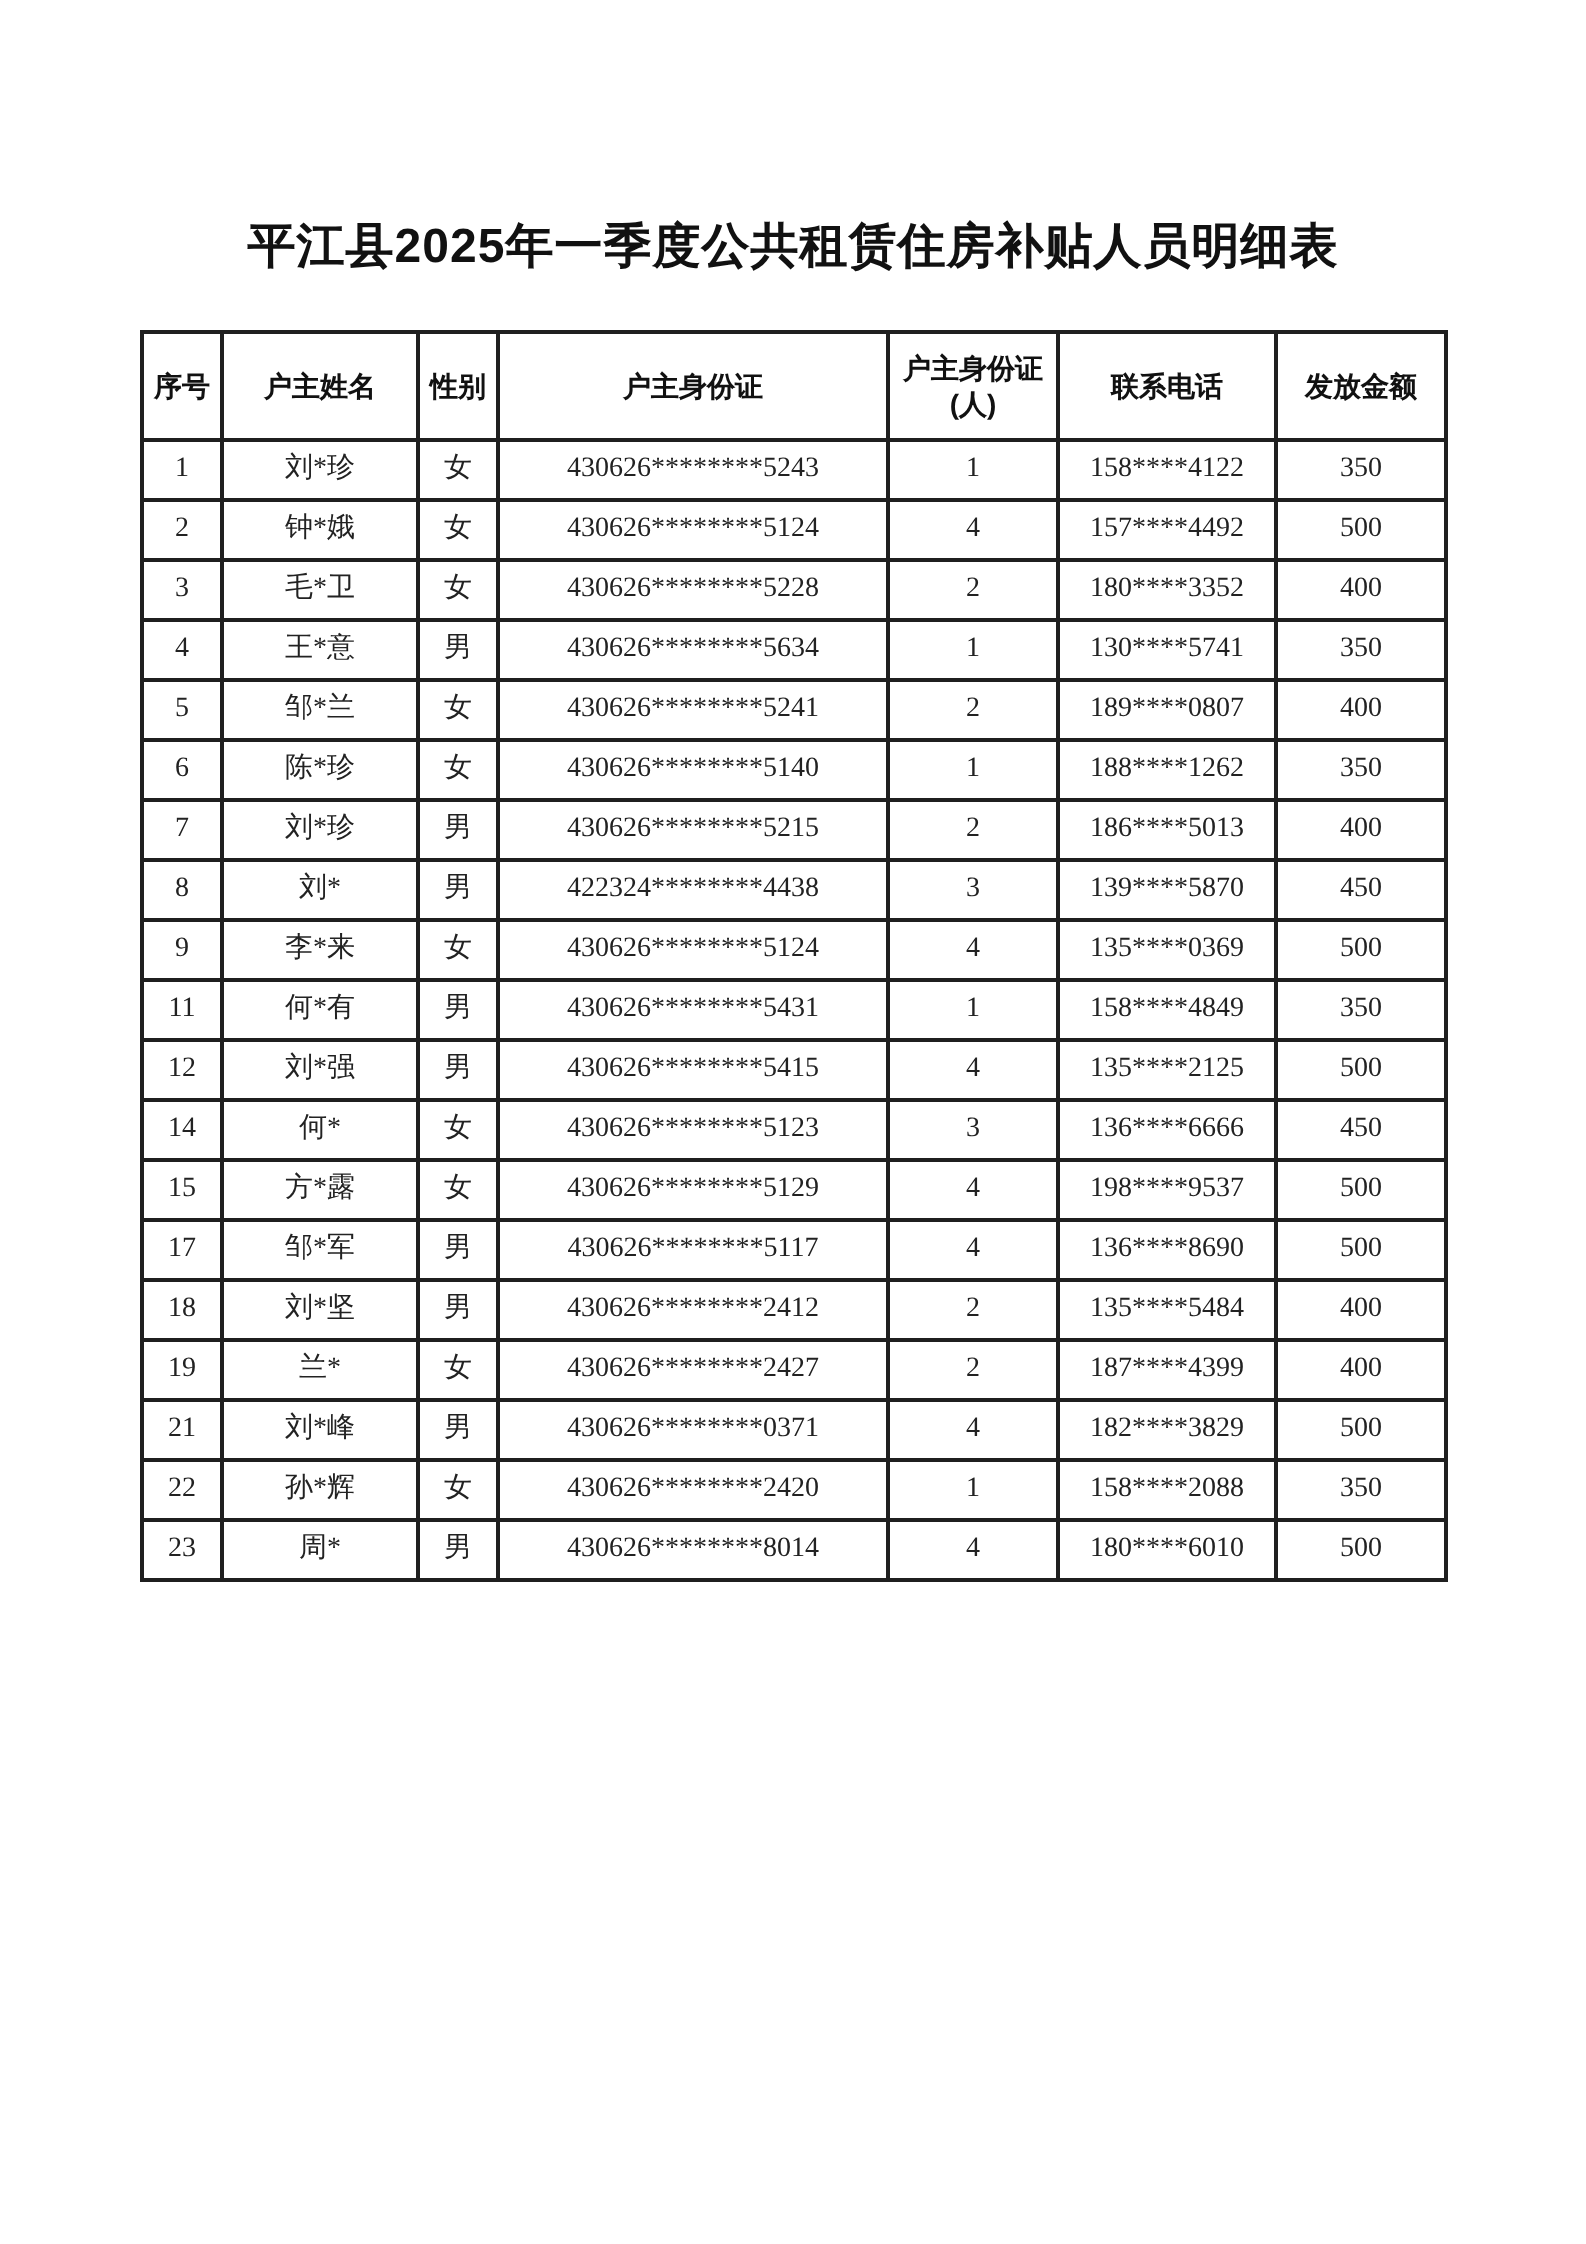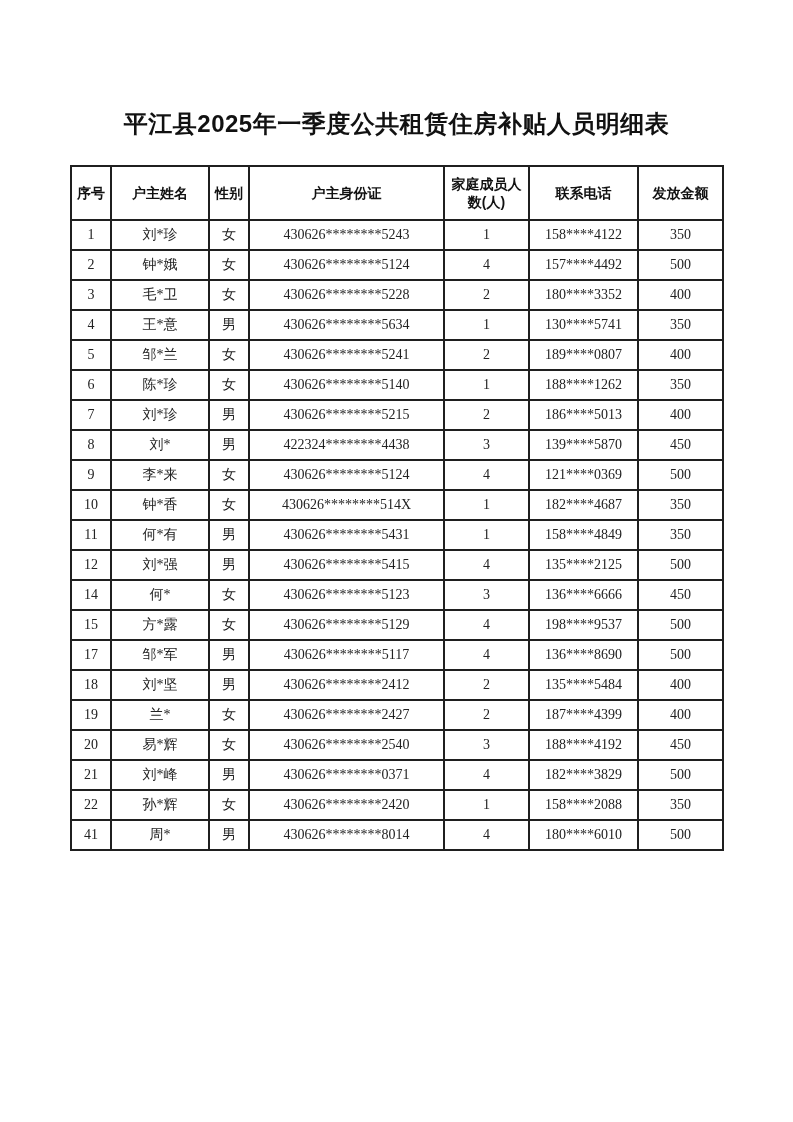--- a/index.html
+++ b/index.html
@@ -72,21 +72,21 @@
       <col style="width: 85px;">
       <col style="width: 109px;">
       <col style="width: 85px;">
     </colgroup>
   <thead>
     <tr>
         <th>序号</th>
         <th>户主姓名</th>
         <th>性别</th>
         <th>户主身份证</th>
-        <th>家庭成员人数(人)</th>
+        <th>户主身份证(人)</th>
         <th>联系电话</th>
         <th>发放金额</th>
       </tr>
   </thead>
   <tbody>
       <tr>
         <td>1</td>
         <td>刘*珍</td>
         <td>女</td>
         <td>430626********5243</td>
@@ -156,31 +156,22 @@
         <td>3</td>
         <td>139****5870</td>
         <td>450</td>
       </tr>
       <tr>
         <td>9</td>
         <td>李*来</td>
         <td>女</td>
         <td>430626********5124</td>
         <td>4</td>
-        <td>121****0369</td>
-        <td>500</td>
-      </tr>
-      <tr>
-        <td>10</td>
-        <td>钟*香</td>
-        <td>女</td>
-        <td>430626********514X</td>
-        <td>1</td>
-        <td>182****4687</td>
-        <td>350</td>
+        <td>135****0369</td>
+        <td>500</td>
       </tr>
       <tr>
         <td>11</td>
         <td>何*有</td>
         <td>男</td>
         <td>430626********5431</td>
         <td>1</td>
         <td>158****4849</td>
         <td>350</td>
       </tr>
@@ -232,48 +223,39 @@
       <tr>
         <td>19</td>
         <td>兰*</td>
         <td>女</td>
         <td>430626********2427</td>
         <td>2</td>
         <td>187****4399</td>
         <td>400</td>
       </tr>
       <tr>
-        <td>20</td>
-        <td>易*辉</td>
-        <td>女</td>
-        <td>430626********2540</td>
-        <td>3</td>
-        <td>188****4192</td>
-        <td>450</td>
-      </tr>
-      <tr>
         <td>21</td>
         <td>刘*峰</td>
         <td>男</td>
         <td>430626********0371</td>
         <td>4</td>
         <td>182****3829</td>
         <td>500</td>
       </tr>
       <tr>
         <td>22</td>
         <td>孙*辉</td>
         <td>女</td>
         <td>430626********2420</td>
         <td>1</td>
         <td>158****2088</td>
         <td>350</td>
       </tr>
       <tr>
-        <td>41</td>
+        <td>23</td>
         <td>周*</td>
         <td>男</td>
         <td>430626********8014</td>
         <td>4</td>
         <td>180****6010</td>
         <td>500</td>
       </tr>
     </tbody>
 </table>
 

